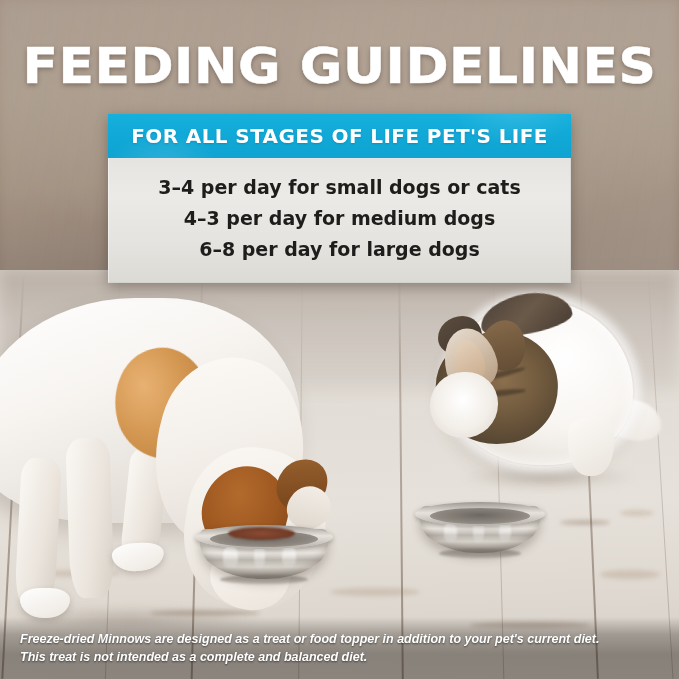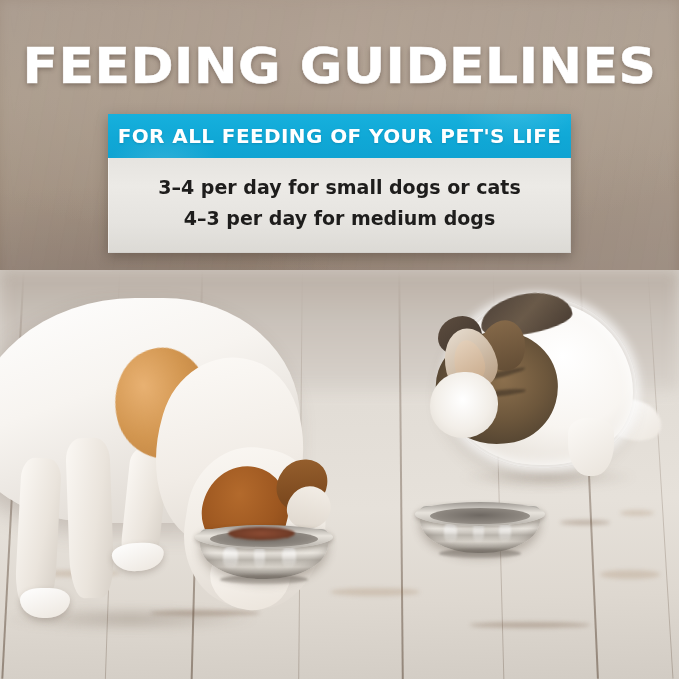--- a/index.html
+++ b/index.html
@@ -505,22 +505,27 @@
       <div class="bowl-foot"></div>
       <div class="bowl-rim"></div>
       <div class="bowl-inner"></div>
     </div>
   </div>
 
   <div class="title">FEEDING GUIDELINES</div>
 
   <div class="panel">
     <div class="panel-banner">
-      <span class="panel-banner-text">FOR ALL FEEDING OF YOUR PET'S LIFE</span>
+      <span class="panel-banner-text">FOR ALL STAGES OF LIFE PET'S LIFE</span>
     </div>
     <div class="panel-body">
       <div class="panel-line">3–4 per day for small dogs or cats</div>
       <div class="panel-line">4–3 per day for medium dogs</div>
+      <div class="panel-line">6–8 per day for large dogs</div>
     </div>
   </div>
 
+  <div class="footer">
+    <div class="footer-line">Freeze-dried Minnows are designed as a treat or food topper in addition to your pet's current diet.</div>
+    <div class="footer-line">This treat is not intended as a complete and balanced diet.</div>
+  </div>
 
 </div>
 
 </body></html>

